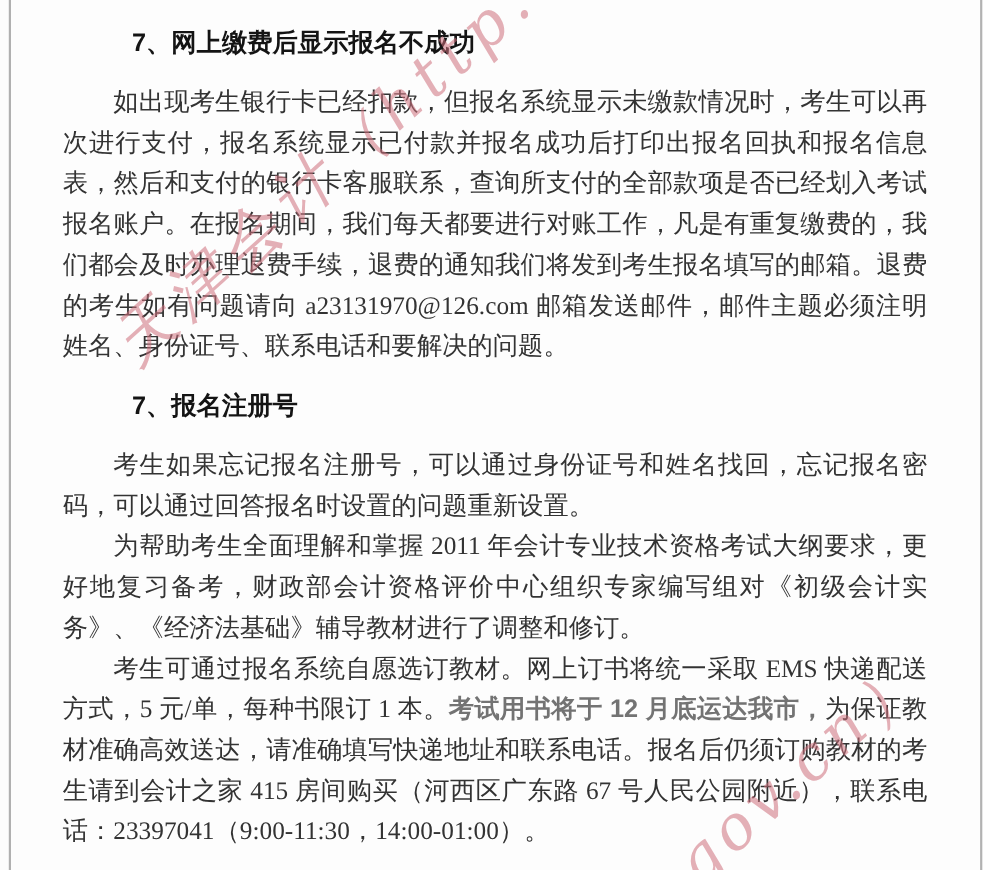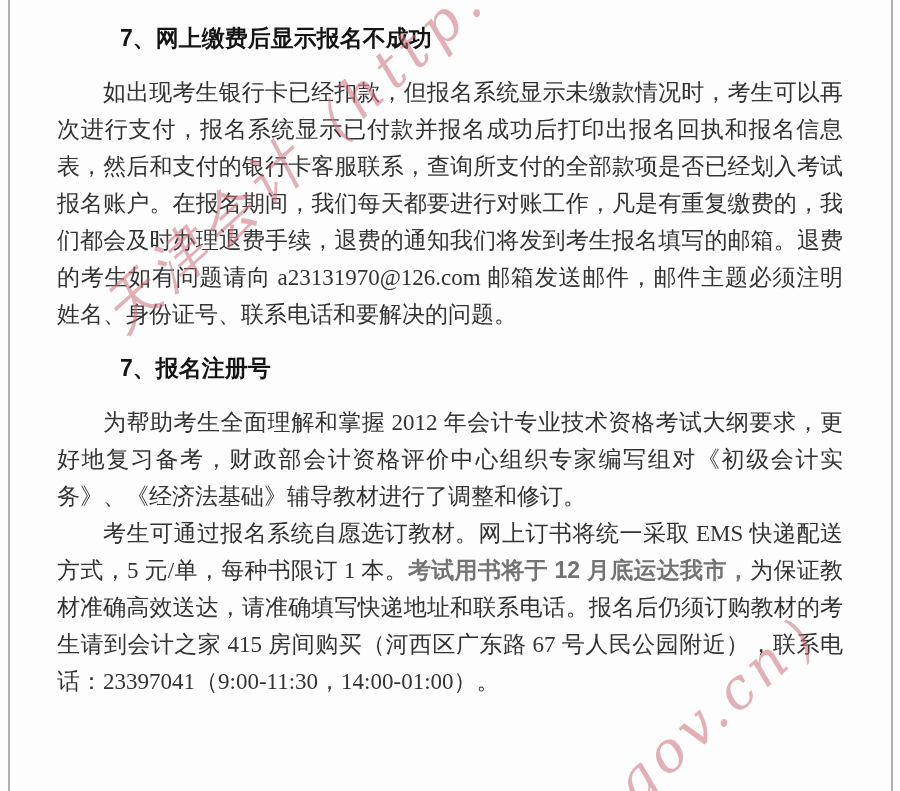--- a/index.html
+++ b/index.html
@@ -62,18 +62,19 @@
 
   <div class="wm wm-a">天津会计（http.</div>
   <div class="wm wm-b">gov.cn）</div>
 
   <div class="content">
 
     <h2 class="sec-heading">7、网上缴费后显示报名不成功</h2>
     <p class="para">如出现考生银行卡已经扣款，但报名系统显示未缴款情况时，考生可以再次进行支付，报名系统显示已付款并报名成功后打印出报名回执和报名信息表，然后和支付的银行卡客服联系，查询所支付的全部款项是否已经划入考试报名账户。在报名期间，我们每天都要进行对账工作，凡是有重复缴费的，我们都会及时办理退费手续，退费的通知我们将发到考生报名填写的邮箱。退费的考生如有问题请向 a23131970@126.com 邮箱发送邮件，邮件主题必须注明姓名、身份证号、联系电话和要解决的问题。</p>
 
     <h2 class="sec-heading">7、报名注册号</h2>
+    <p class="para">考生如果忘记报名注册号，可以通过身份证号和姓名找回，忘记报名密码，可以通过回答报名时设置的问题重新设置。</p>
 
-    <p class="para">为帮助考生全面理解和掌握 2012 年会计专业技术资格考试大纲要求，更好地复习备考，财政部会计资格评价中心组织专家编写组对《初级会计实务》、《经济法基础》辅导教材进行了调整和修订。</p>
+    <p class="para">为帮助考生全面理解和掌握 2011 年会计专业技术资格考试大纲要求，更好地复习备考，财政部会计资格评价中心组织专家编写组对《初级会计实务》、《经济法基础》辅导教材进行了调整和修订。</p>
     <p class="para"><span>考生可通过报名系统自愿选订教材。网上订书将统一采取 EMS 快递配送方式，5 元/单，每种书限订 1 本。</span><span class="hei-bold">考试用书将于 12 月底运达我市，</span><span>为保证教材准确高效送达，请准确填写快递地址和联系电话。报名后仍须订购教材的考生请到会计之家 415 房间购买（河西区广东路 67 号人民公园附近），联系电话：23397041（9:00-11:30，14:00-01:00）。</span></p>
 
   </div>
 </div>
 
 </body></html>

